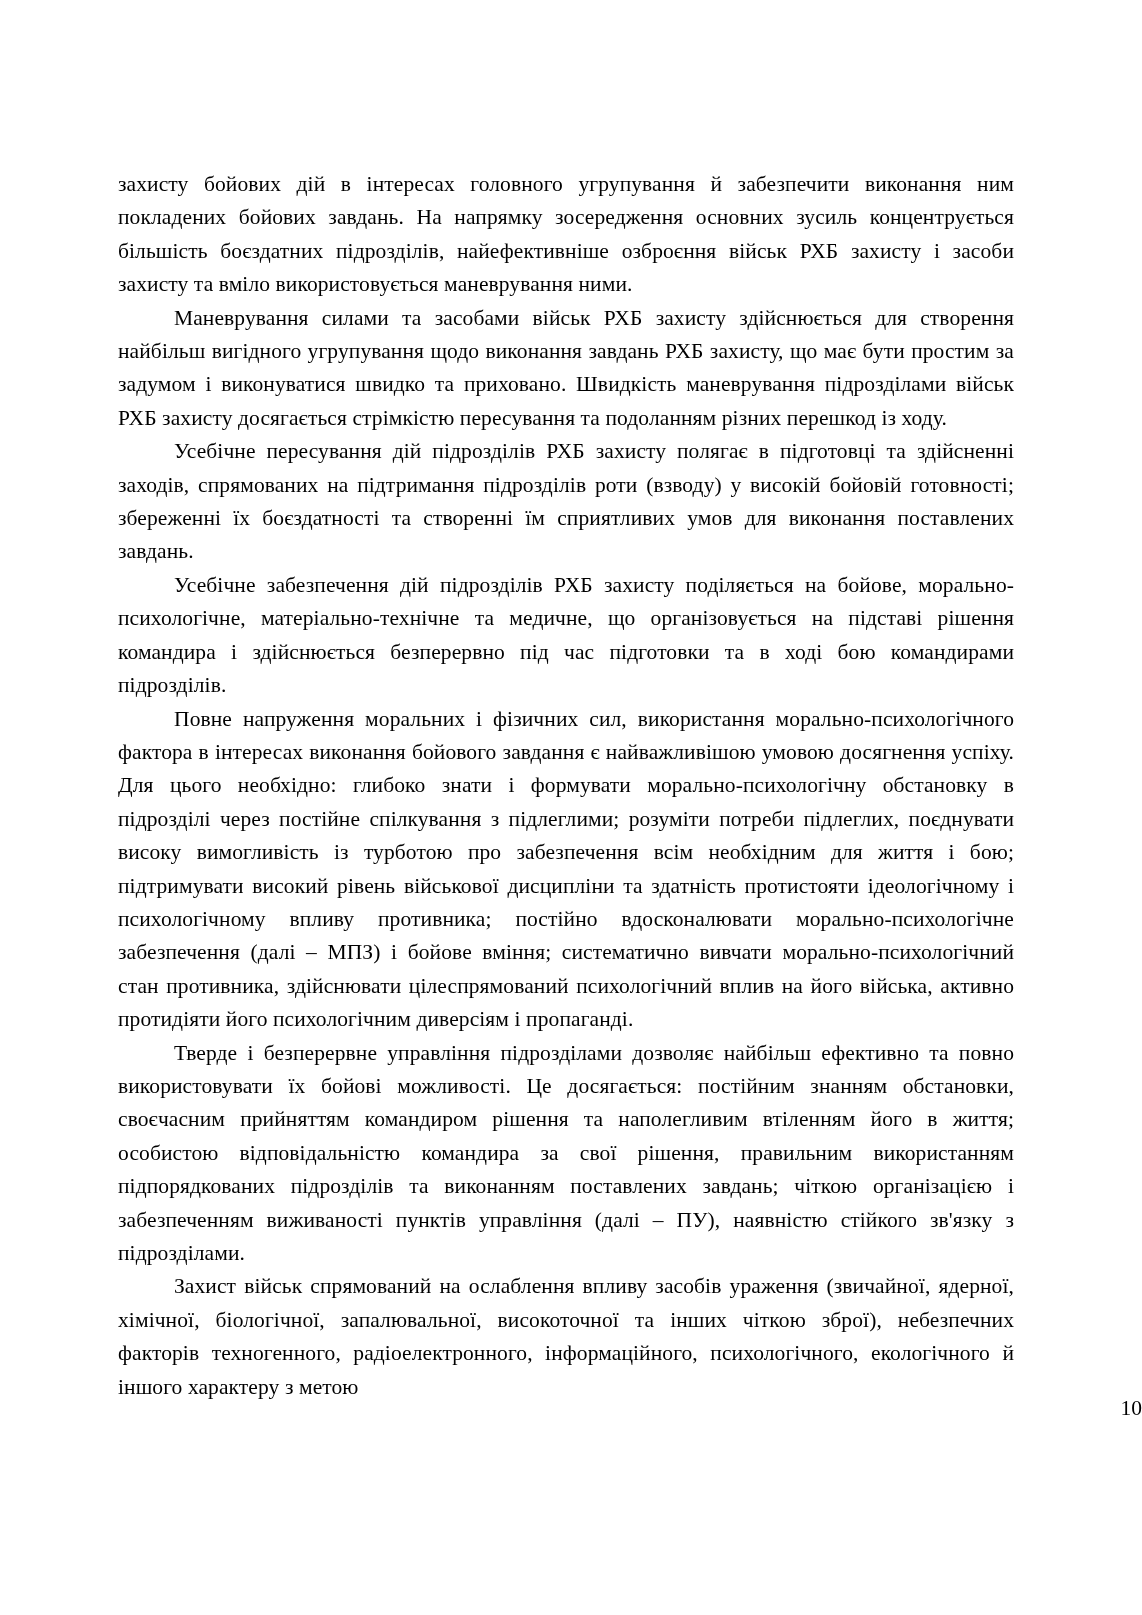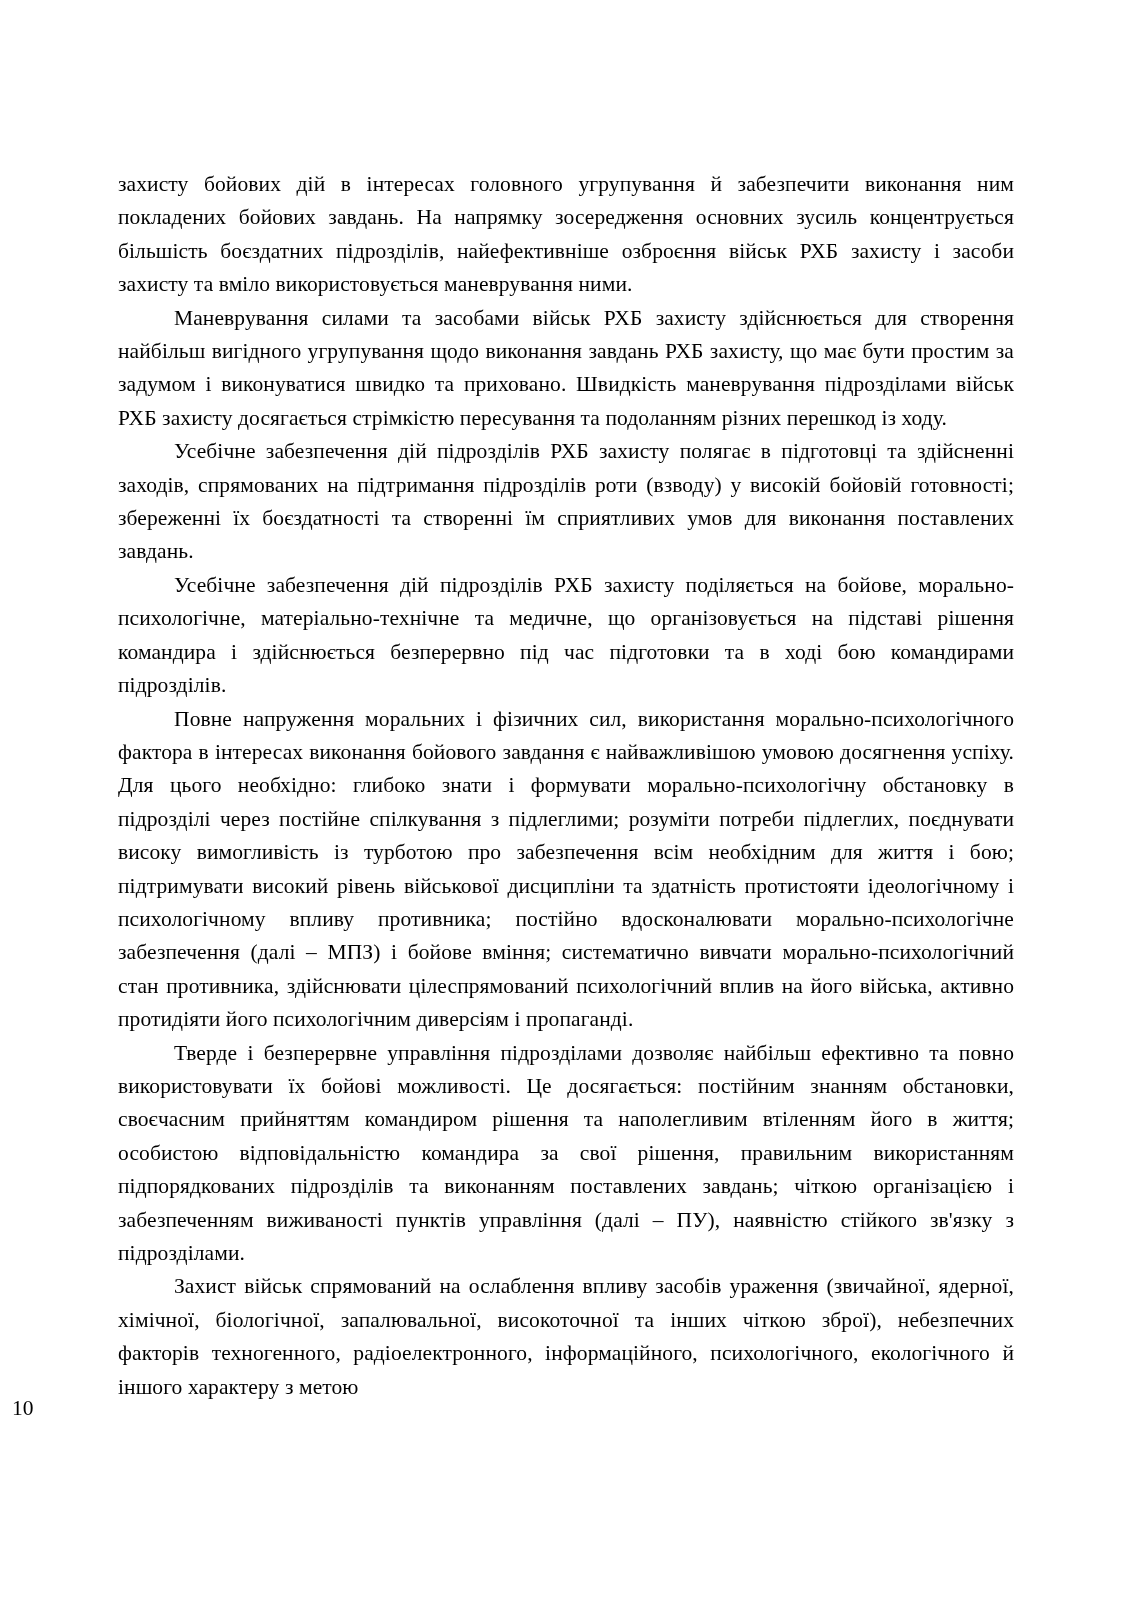--- a/index.html
+++ b/index.html
@@ -31,35 +31,35 @@
   }
   .body-text p {
     margin: 0;
     text-indent: 56px;
   }
   .body-text p.no-indent {
     text-indent: 0;
   }
   .page-number {
     position: absolute;
-    left: 12px;
+    left: 0;
     right: 0;
     top: 1395px;
-    text-align: left;
+    text-align: right;
     font-size: 21.5px;
     line-height: 26px;
   }
 </style>
 </head>
 <body>
 
 <div class="page">
   <div class="body-text">
     <p class="no-indent">захисту бойових дій в інтересах головного угрупування й забезпечити виконання ним покладених бойових завдань. На напрямку зосередження основних зусиль концентрується більшість боєздатних підрозділів, найефективніше озброєння військ РХБ захисту і засоби захисту та вміло використовується маневрування ними.</p>
     <p>Маневрування силами та засобами військ РХБ захисту здійснюється для створення найбільш вигідного угрупування щодо виконання завдань РХБ захисту, що має бути простим за задумом і виконуватися швидко та приховано. Швидкість маневрування підрозділами військ РХБ захисту досягається стрімкістю пересування та подоланням різних перешкод із ходу.</p>
-    <p>Усебічне забезпечення дій підрозділів РХБ захисту полягає в підготовці та здійсненні заходів, спрямованих на підтримання підрозділів роти (взводу) у високій бойовій готовності; збереженні їх боєздатності та створенні їм сприятливих умов для виконання поставлених завдань.</p>
+    <p>Усебічне пересування дій підрозділів РХБ захисту полягає в підготовці та здійсненні заходів, спрямованих на підтримання підрозділів роти (взводу) у високій бойовій готовності; збереженні їх боєздатності та створенні їм сприятливих умов для виконання поставлених завдань.</p>
     <p>Усебічне забезпечення дій підрозділів РХБ захисту поділяється на бойове, морально-психологічне, матеріально-технічне та медичне, що організовується на підставі рішення командира і здійснюється безперервно під час підготовки та в ході бою командирами підрозділів.</p>
     <p>Повне напруження моральних і фізичних сил, використання морально-психологічного фактора в інтересах виконання бойового завдання є найважливішою умовою досягнення успіху. Для цього необхідно: глибоко знати і формувати морально-психологічну обстановку в підрозділі через постійне спілкування з підлеглими; розуміти потреби підлеглих, поєднувати високу вимогливість із турботою про забезпечення всім необхідним для життя і бою; підтримувати високий рівень військової дисципліни та здатність протистояти ідеологічному і психологічному впливу противника; постійно вдосконалювати морально-психологічне забезпечення (далі – МПЗ) і бойове вміння; систематично вивчати морально-психологічний стан противника, здійснювати цілеспрямований психологічний вплив на його війська, активно протидіяти його психологічним диверсіям і пропаганді.</p>
     <p>Тверде і безперервне управління підрозділами дозволяє найбільш ефективно та повно використовувати їх бойові можливості. Це досягається: постійним знанням обстановки, своєчасним прийняттям командиром рішення та наполегливим втіленням його в життя; особистою відповідальністю командира за свої рішення, правильним використанням підпорядкованих підрозділів та виконанням поставлених завдань; чіткою організацією і забезпеченням виживаності пунктів управління (далі – ПУ), наявністю стійкого зв'язку з підрозділами.</p>
     <p>Захист військ спрямований на ослаблення впливу засобів ураження (звичайної, ядерної, хімічної, біологічної, запалювальної, високоточної та інших чіткою зброї), небезпечних факторів техногенного, радіоелектронного, інформаційного, психологічного, екологічного й іншого характеру з метою</p>
   </div>
   <div class="page-number">10</div>
 </div>
 
 </body></html>

